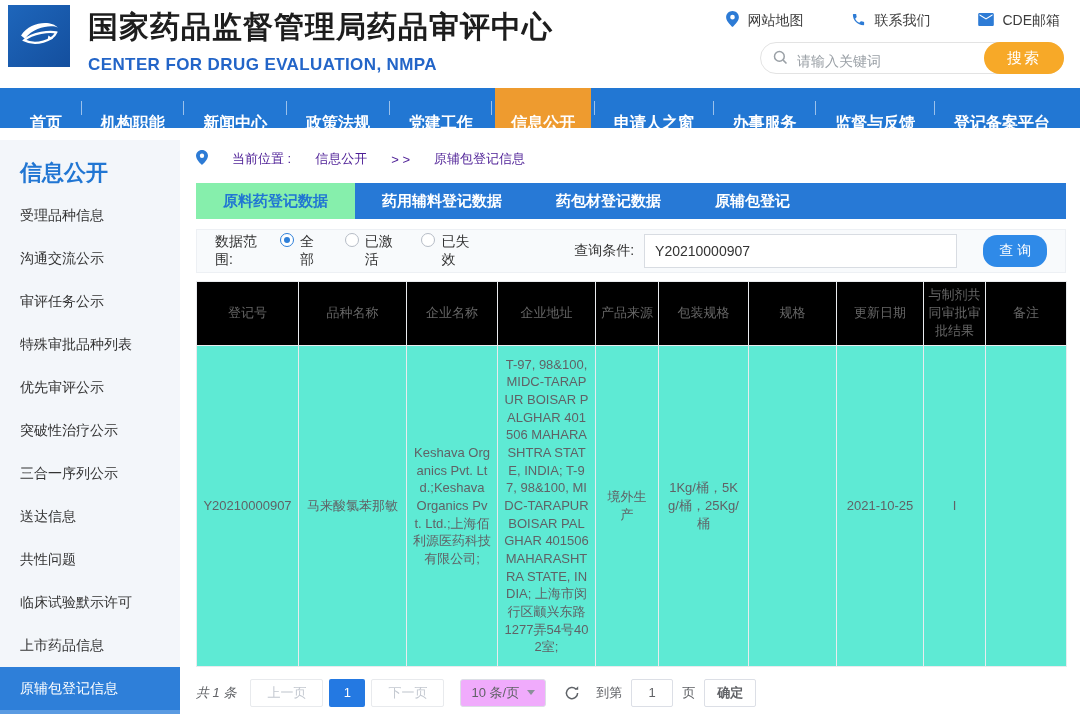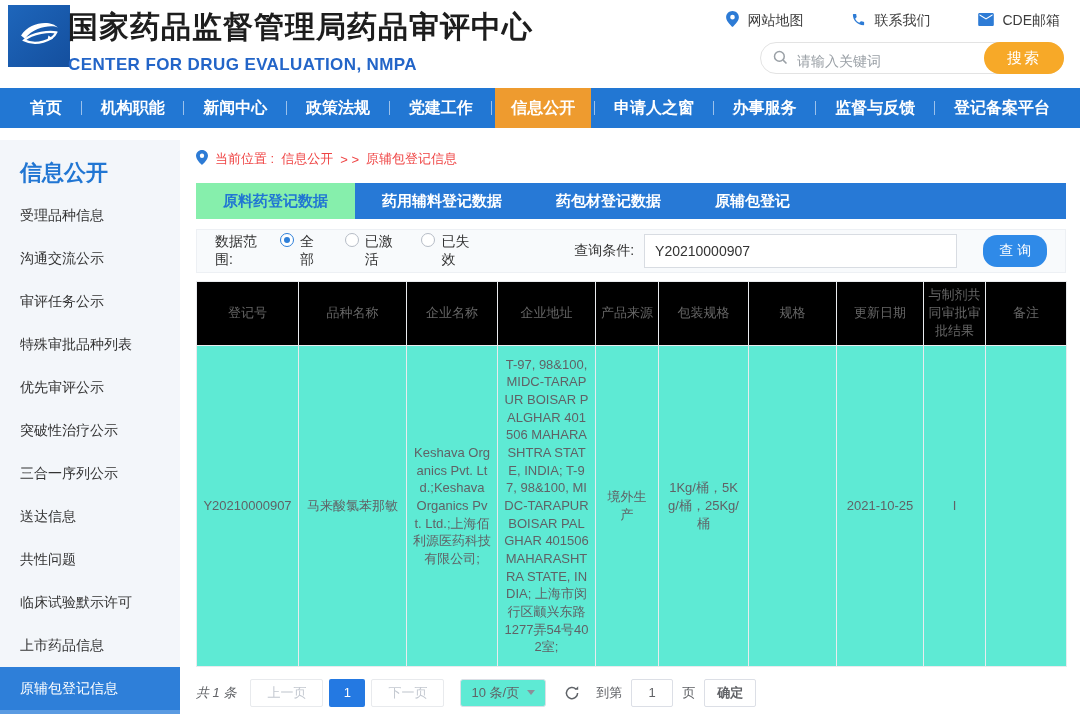--- a/index.html
+++ b/index.html
@@ -4,52 +4,52 @@
 <style>
   * { margin:0; padding:0; box-sizing:border-box; }
   html,body { width:1080px; height:714px; overflow:hidden; background:#fff;
     font-family:"Liberation Sans","DejaVu Sans",sans-serif; }
   .page { width:1080px; height:714px; display:flex; flex-direction:column; overflow:hidden; }
 
   
   .header { height:88px; position:relative; background:#fff; flex:0 0 auto; }
   .logo { position:absolute; left:8px; top:5px; width:62px; height:62px;
     background:linear-gradient(135deg,#1e66bb,#144f9e); display:flex; align-items:center; justify-content:center; cursor:pointer; }
-  .titles { position:absolute; left:68px; top:7px; }
+  .titles { position:absolute; left:88px; top:7px; }
   .title-cn { font-size:30px; font-weight:bold; color:#1d1d1d; letter-spacing:1px; white-space:nowrap; }
   .title-en { font-size:17px; font-weight:bold; color:#2365c8; margin-top:7px; letter-spacing:0.4px; white-space:nowrap; }
   .quick-links { position:absolute; right:20px; top:11px; display:flex; gap:48px; align-items:center; }
   .quick-link { display:flex; align-items:center; gap:8px; font-size:14px; color:#3c3c3c; cursor:pointer; }
   .search-wrap { position:absolute; right:16px; top:42px; width:304px; height:32px; }
   .site-search { width:100%; height:32px; border:1px solid #e3e3e3; border-radius:16px;
     padding:6px 92px 0 36px; font-size:14px; color:#333; outline:none; background:#fff; }
   .site-search::placeholder { color:#9aa0a6; }
   .search-icon { position:absolute; left:13px; top:8px; }
   .search-btn { position:absolute; right:0; top:0; width:80px; height:32px; border:none; border-radius:16px;
     background:#f7a928; color:#fff; font-size:15px; letter-spacing:2px; cursor:pointer; }
 
   
   .nav { height:40px; background:#2277d3; display:flex; align-items:center; padding:0 14px;
     justify-content:space-between; flex:0 0 auto; }
   .nav-item { color:#fff; font-size:16px; font-weight:bold; height:40px; line-height:40px;
-    padding:0 16px; white-space:nowrap; cursor:pointer; }
+    padding:15px 16px; white-space:nowrap; cursor:pointer; }
   .nav-item.active { background:#ee9b2f; }
   .nav-sep { width:1px; height:14px; background:rgba(255,255,255,.55); flex:0 0 auto; }
 
   
   .body { display:flex; flex:1; min-height:0; }
   .sidebar { width:180px; margin-top:12px; background:#f3f6fa; display:flex; flex-direction:column; overflow:hidden; flex:0 0 auto; }
   .sidebar-title { color:#2176d3; font-size:22px; font-weight:bold; padding:18px 0 6px 20px; }
   .side-item { height:43px; line-height:43px; padding-left:20px; font-size:14px; color:#333;
     white-space:nowrap; cursor:pointer; flex:0 0 auto; }
   .side-item.active { background:#2e7fd9; color:#fff; }
   .side-filler { flex:1; background:#5b9be2; }
 
   .main { flex:1; margin:0 14px 0 16px; display:flex; flex-direction:column; min-width:0; }
-  .breadcrumb { margin-top:22px; display:flex; align-items:center; gap:7px; font-size:13px; color:#ef4444; }
+  .breadcrumb { margin-top:22px; display:flex; align-items:center; gap:24px; font-size:13px; color:#4c1d95; }
   .crumb-link { cursor:pointer; }
 
   .tabs { margin-top:15px; height:36px; background:#2779d6; display:flex; flex:0 0 auto; }
   .tab { padding:0 27px; line-height:36px; color:#fff; font-size:15px; font-weight:bold; cursor:pointer; white-space:nowrap; }
   .tab.active { background:#86efac; color:#2176d3; }
 
   .filter-bar { margin-top:10px; height:44px; background:#f8fafc; border:1px solid #edf0f4;
     display:flex; align-items:center; padding:0 18px; font-size:14px; color:#333; flex:0 0 auto; }
   .radio-group { display:flex; align-items:center; gap:24px; margin-left:12px; }
   .radio { display:flex; align-items:flex-start; gap:6px; cursor:pointer; }
@@ -71,21 +71,21 @@
     padding:10px 6px; line-height:1.36; word-break:break-all; vertical-align:middle; background:#5eead4; }
 
   
   .pagination { margin-top:12px; display:flex; align-items:center; font-size:13px; color:#606266; flex:0 0 auto; }
   .pg-total { margin-right:14px; white-space:nowrap;font-style:italic; }
   .pg-btn { height:28px; line-height:26px; border:1px solid #e8eaed; background:#fff; padding:0 16px;
     color:#c3c8d0; font-size:13px; border-radius:2px; margin-right:6px; cursor:pointer; white-space:nowrap; }
   .pg-current { width:36px; height:28px; line-height:28px; text-align:center; background:#2479e2; color:#fff;
     border-radius:2px; margin-right:6px; cursor:pointer; }
   .pg-size { height:28px; border:1px solid #dcdfe6; border-radius:3px; padding:0 10px; display:flex;
-    align-items:center; gap:8px; margin-left:10px; color:#606266; cursor:pointer; background:#5eead4; white-space:nowrap; }
+    align-items:center; gap:8px; margin-left:10px; color:#606266; cursor:pointer; background:#f0abfc; white-space:nowrap; }
   .caret-down { width:0; height:0; border-left:4px solid transparent; border-right:4px solid transparent;
     border-top:5px solid #8a8f99; }
   .pg-refresh { margin-left:18px; display:flex; cursor:pointer; }
   .goto { margin-left:16px; display:flex; align-items:center; gap:9px; }
   .goto-input { width:42px; height:28px; border:1px solid #dcdfe6; text-align:center; font-size:13px;
     color:#606266; border-radius:2px; outline:none; background:#fff; }
   .confirm-btn { height:28px; border:1px solid #dcdfe6; background:#fff; padding:0 12px; font-size:13px;
     color:#606266; border-radius:2px; font-weight:bold; cursor:pointer; }
 </style>
 </head>

